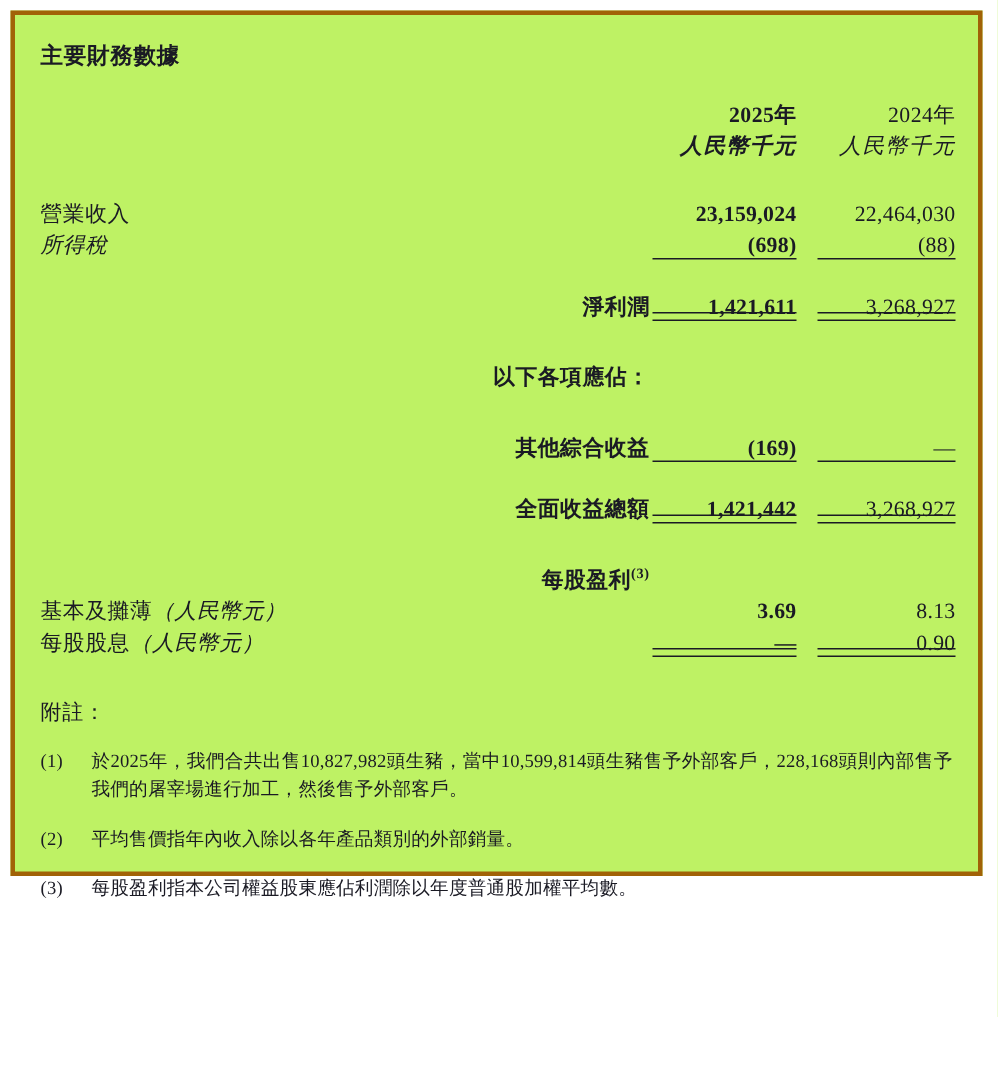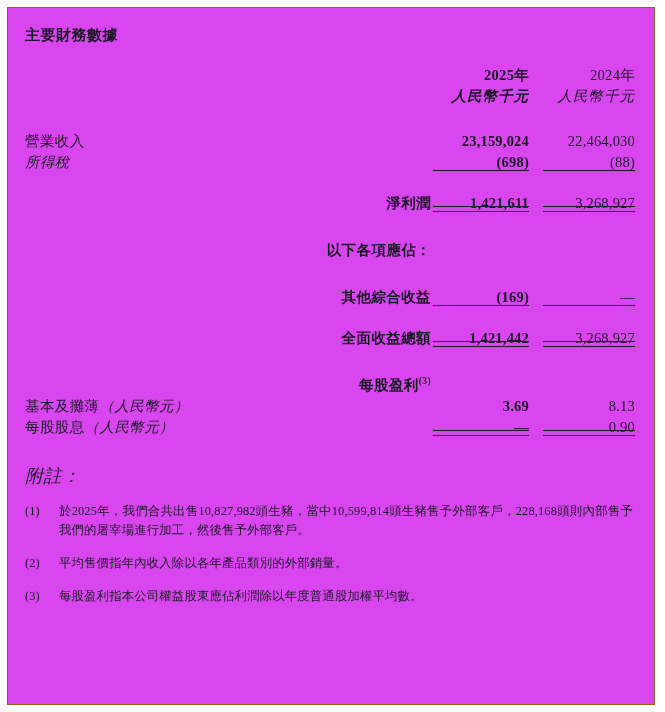--- a/index.html
+++ b/index.html
@@ -13,24 +13,24 @@
     font-family: "Liberation Serif", "DejaVu Serif", serif;
     color: #1a1a24;
     overflow: hidden;
   }
 
   .page-frame {
     position: absolute;
     left: 7px;
     top: 7px;
     width: 648px;
-    height: 698px;
-    border: 1px solid #a16207;
+    height: 577px;
+    border: 3px solid #a16207;
     box-sizing: border-box;
-    background: #d946ef;
+    background: #bef264;
   }
 
   .content {
     position: absolute;
     left: 9px;
     top: 10px;
     width: 630px;
   }
 
   .doc-title {
@@ -105,22 +105,21 @@
   .rule-cell .bar2.w2 { width: 92px; }
 
   sup.fn {
     font-size: 9.5px;
     vertical-align: super;
     line-height: 0;
     font-weight: bold;
   }
 
   .notes-title {
-    font-style: italic;
-    font-size: 18px;
+    font-size: 14px;
     margin: 26px 0 0 8px;
     letter-spacing: 0.5px;
   }
 
   .notes {
     margin-top: 14px;
     padding-left: 8px;
   }
   .note {
     display: flex;

